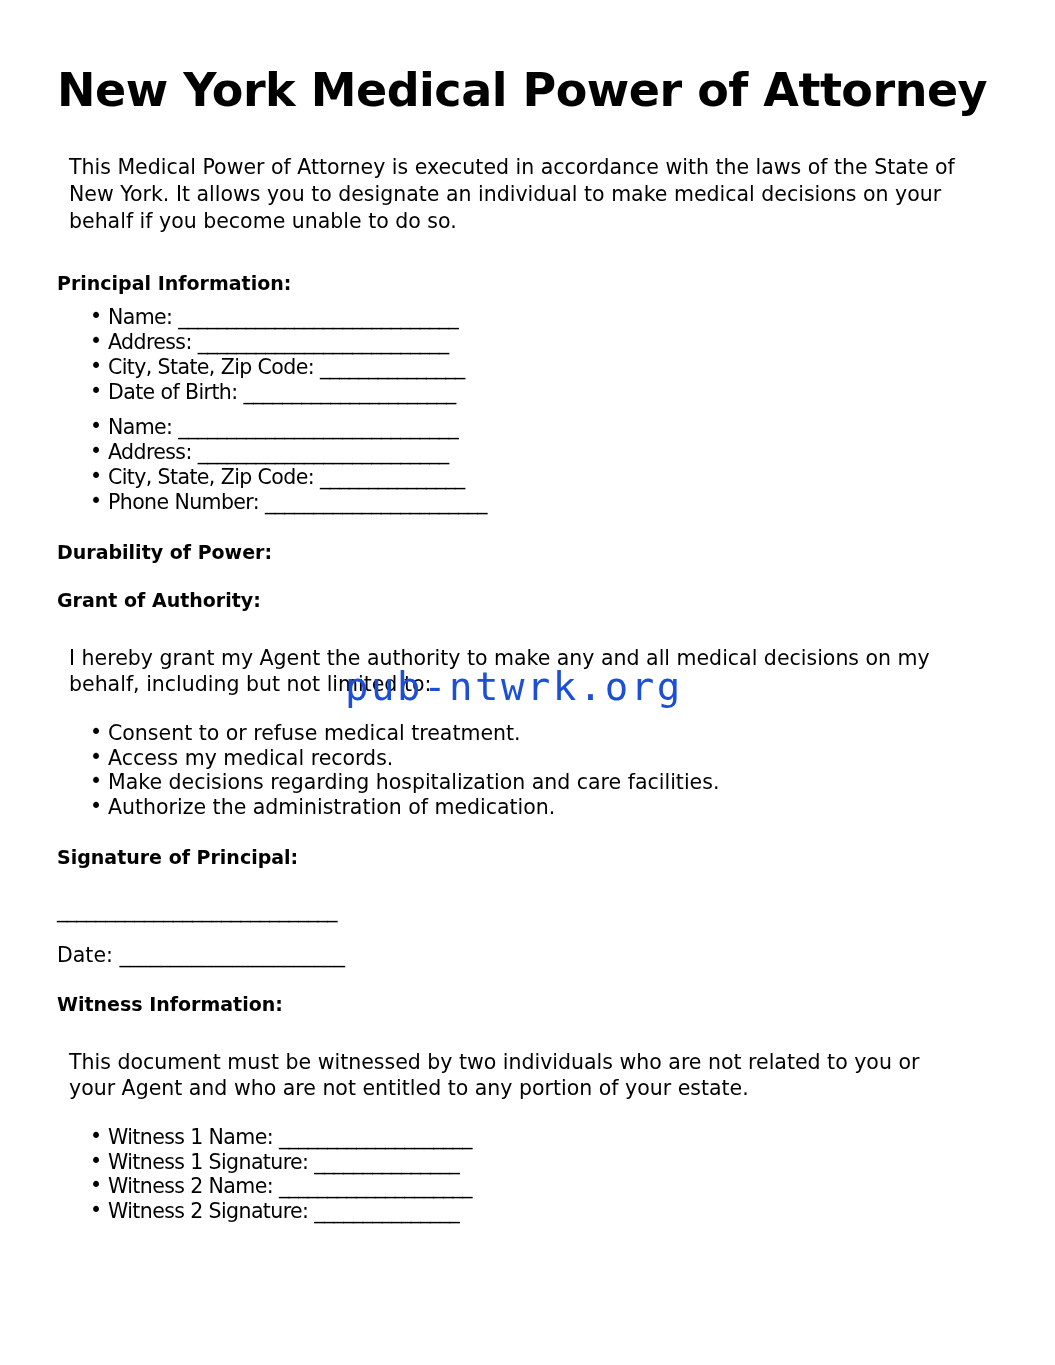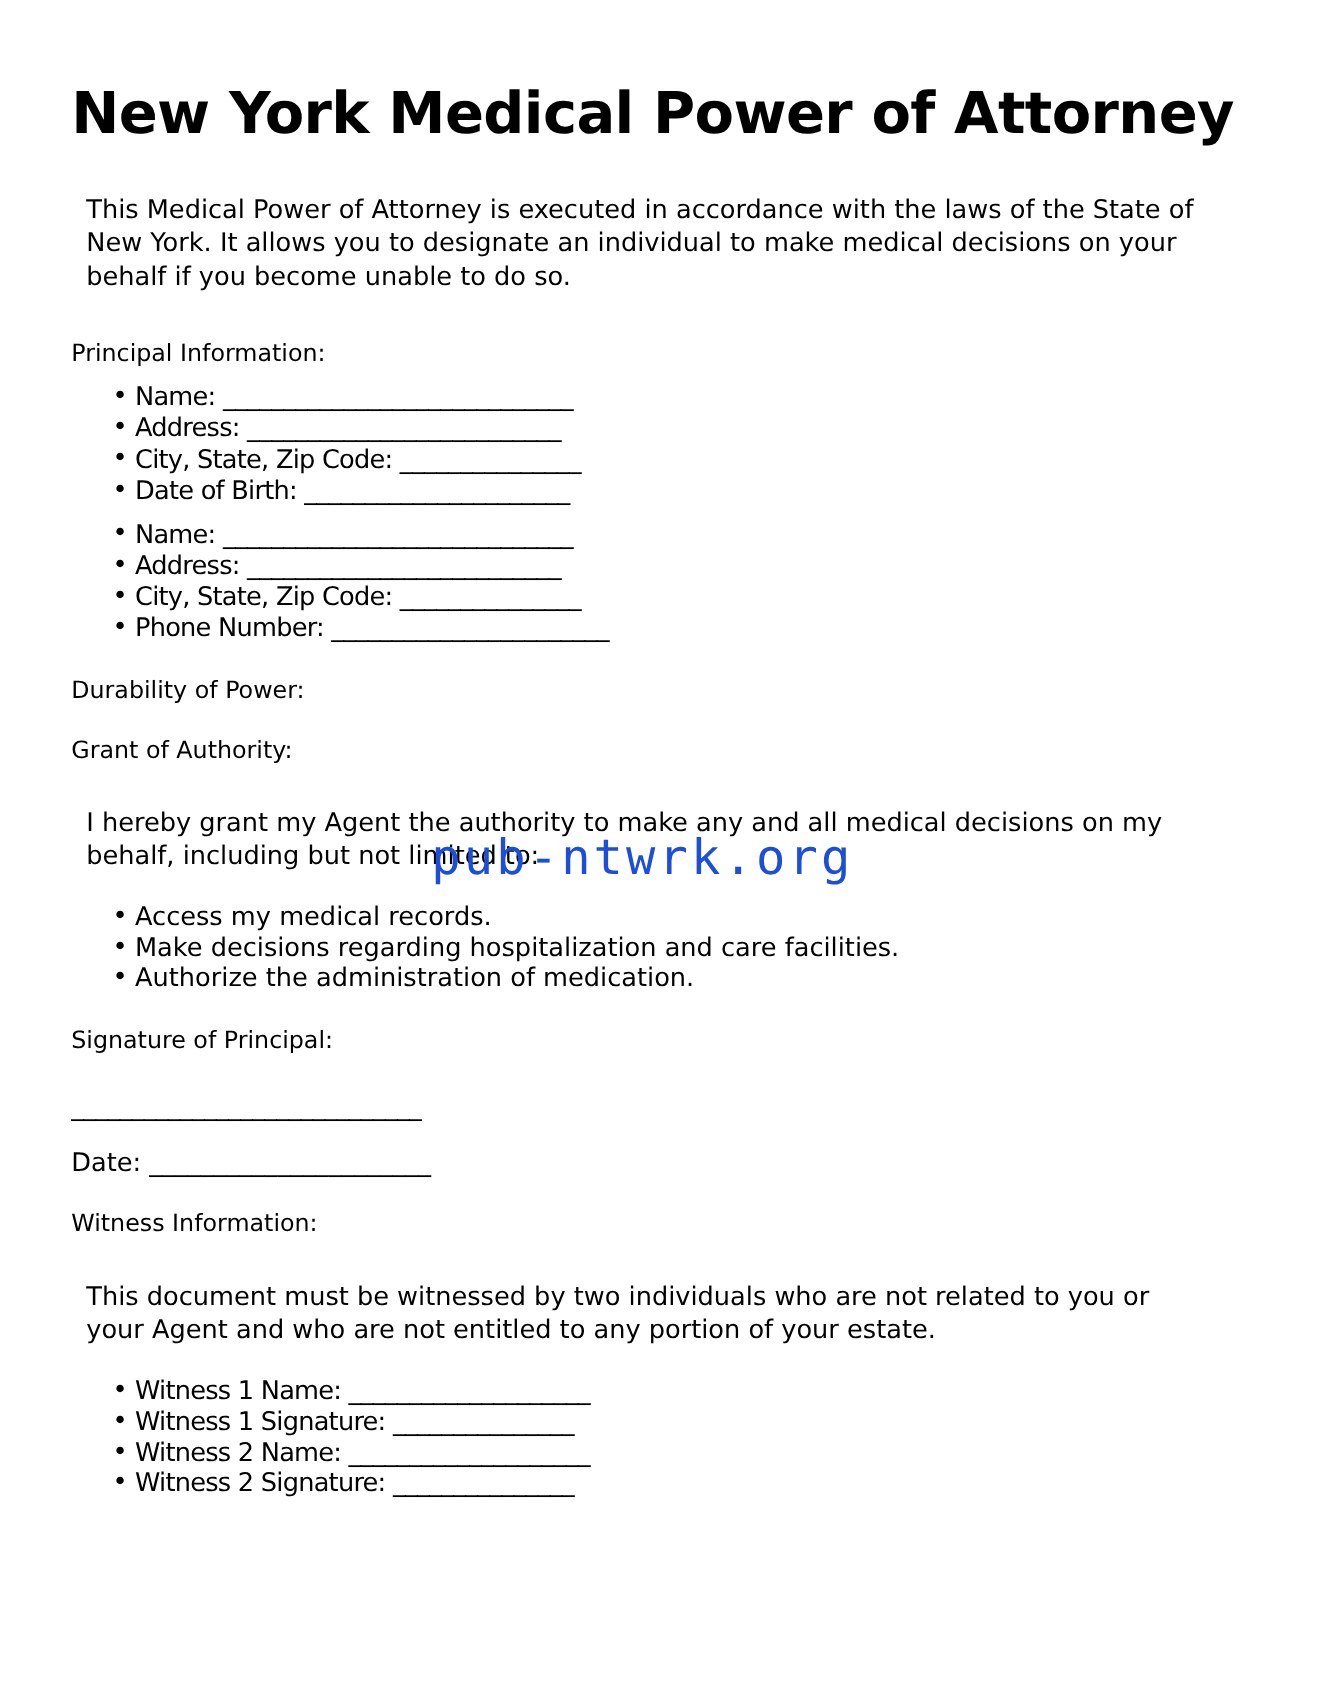--- a/index.html
+++ b/index.html
@@ -34,21 +34,21 @@
   }
   .para {
     font-size: 20.5px;
     line-height: 1.30;
     margin: 12px;
     padding-top: 28px;
     max-width: 908px;
   }
   .section-heading {
     font-size: 19px;
-    font-weight: normal;
+    font-weight: bold;
     margin: 0;
     padding-top: 26px;
   }
   ul.bullets {
     list-style: none;
     margin: 0;
     padding: 11px 0 0 0;
   }
   ul.bullets li {
     position: relative;
@@ -117,20 +117,21 @@
     <li><span class="blank">Address: __________________________</span></li>
     <li><span class="blank">City, State, Zip Code: _______________</span></li>
     <li><span class="blank">Phone Number: _______________________</span></li>
   </ul>
 
   <h2 class="section-heading">Durability of Power:</h2>
 
   <h2 class="section-heading">Grant of Authority:</h2>
   <p class="para tight">I hereby grant my Agent the authority to make any and all medical decisions on my behalf, including but not limited to:</p>
   <ul class="bullets">
+    <li>Consent to or refuse medical treatment.</li>
     <li>Access my medical records.</li>
     <li>Make decisions regarding hospitalization and care facilities.</li>
     <li>Authorize the administration of medication.</li>
   </ul>
 
   <h2 class="section-heading">Signature of Principal:</h2>
   <p class="sig-rule">_____________________________</p>
   <p class="date-line">Date: ______________________</p>
 
   <h2 class="section-heading">Witness Information:</h2>

